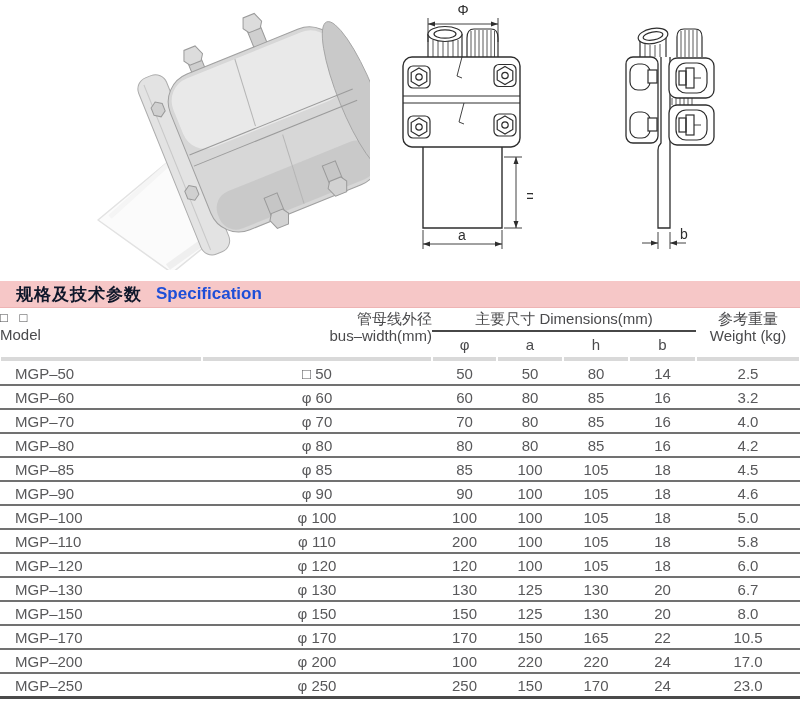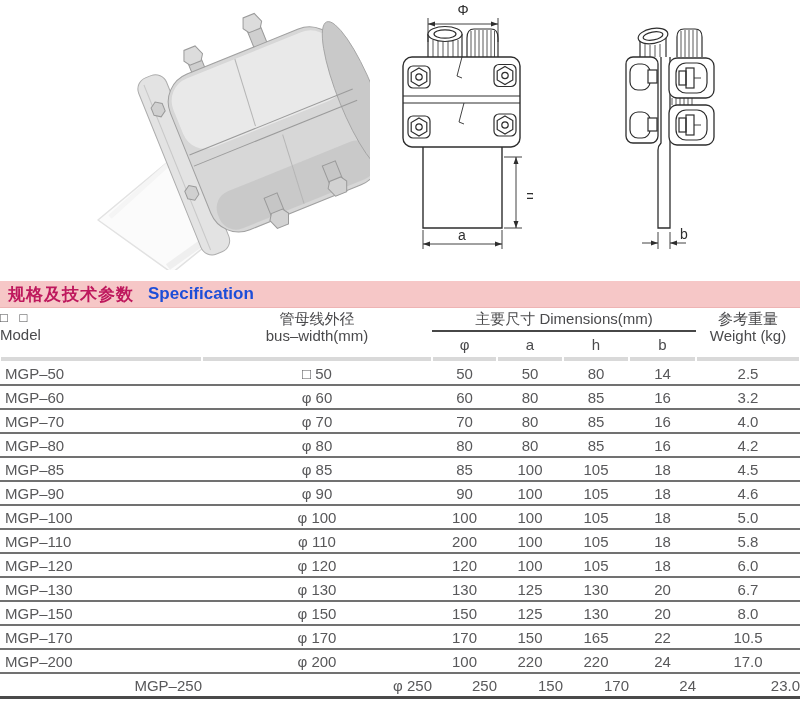--- a/index.html
+++ b/index.html
@@ -3,42 +3,42 @@
 <meta charset="utf-8">
 <style>
   html,body{margin:0;padding:0;background:#fff;}
   .page{position:relative;width:800px;height:702px;background:#ffffff;overflow:hidden;
         font-family:"Liberation Sans","DejaVu Sans",sans-serif;color:#4a4a4c;}
   .abs{position:absolute;}
 
   
   .section-bar{left:0;top:281px;width:800px;height:26px;background:#f6c7c7;
                border-bottom:1px solid #eeb4b4;display:flex;align-items:center;}
-  .section-bar .zh{font-size:17px;font-weight:bold;color:#be185d;margin-left:8px;letter-spacing:1px;}
+  .section-bar .zh{font-size:17px;font-weight:bold;color:#0f172a;margin-left:16px;letter-spacing:1px;}
   .section-bar .en{font-size:17px;font-weight:bold;color:#1d4ed8;margin-left:14px;}
 
   
   .table-wrap{left:0;top:310px;width:800px;}
   table.spec{width:800px;border-collapse:collapse;table-layout:fixed;}
   table.spec th{font-weight:normal;padding:0;}
   table.spec td{padding:0;}
   .hd-line{font-size:15px;color:#4a4a4c;line-height:17px;}
   .hd-boxes{font-size:13px;letter-spacing:4px;line-height:16px;color:#4a4a4c;}
   th.h-model{text-align:left;padding-left:5px;vertical-align:top;padding-top:3px;}
-  th.h-bus{text-align:center;vertical-align:top;padding-top:3px;}
+  th.h-bus{text-align:right;vertical-align:top;padding-top:3px;}
   th.h-dims{text-align:center;vertical-align:top;padding-top:2px;
             border-bottom:2px solid #474747;font-size:15px;color:#4a4a4c;height:20px;}
   th.h-sub{text-align:center;font-size:15px;color:#4a4a4c;height:24px;vertical-align:middle;}
   th.h-weight{text-align:center;vertical-align:top;padding-top:3px;}
   tr.band td{height:6px;vertical-align:middle;}
   tr.band .seg{height:4px;background:#d9d9d9;margin:0 1px;}
   tbody.data td{height:22px;font-size:15px;color:#58585a;text-align:center;
                 border-bottom:2px solid #717171;white-space:nowrap;}
-  tbody.data td.c-model{text-align:left;padding-left:5px;}
-  tbody.data tr:last-child td{border-bottom:3px solid #4a4a4a;text-align:right;}
+  tbody.data td.c-model{text-align:left;padding-left:15px;}
+  tbody.data tr:last-child td{border-bottom:3px solid #4a4a4a;}
 
   
   svg text{font-family:"Liberation Sans","DejaVu Sans",sans-serif;}
 </style>
 </head>
 <body>
 
 <div class="page">
 
   <svg class="abs" style="left:50px;top:5px;" width="320" height="265" viewBox="0 0 320 265">

